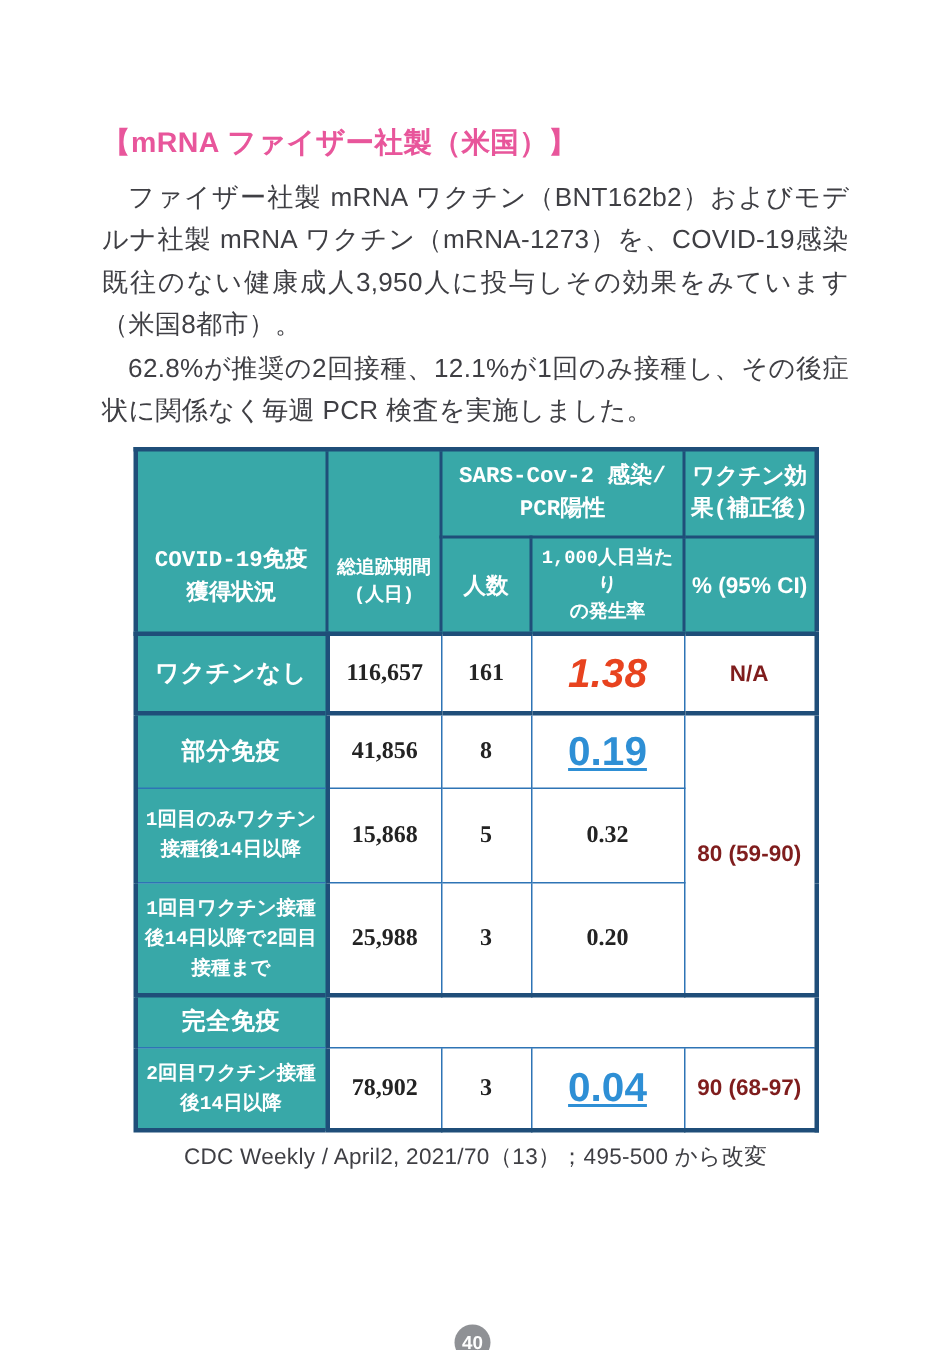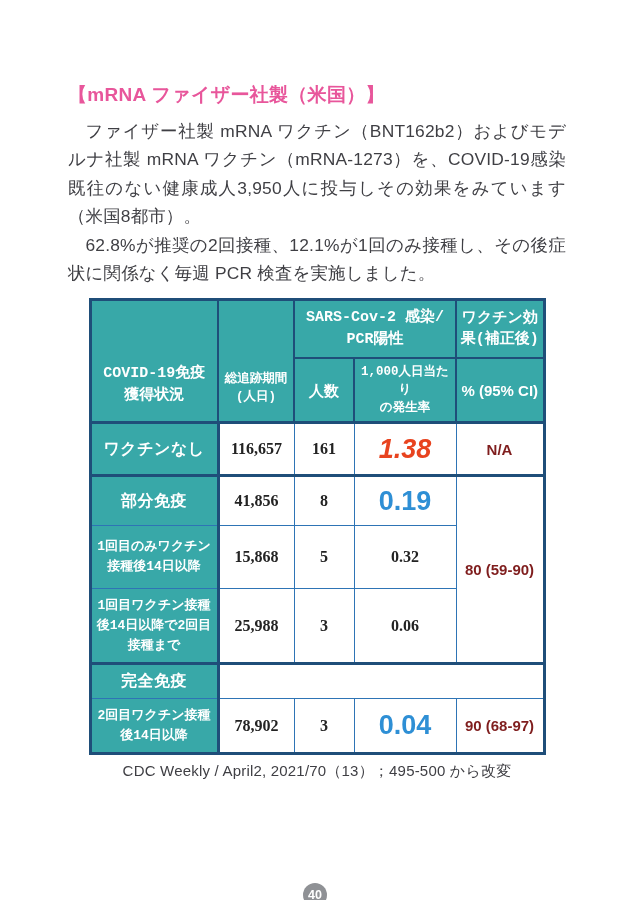--- a/index.html
+++ b/index.html
@@ -77,21 +77,21 @@
   }
   td.lbl-lg { font-size: 16px; letter-spacing: 0.5px; }
   td.lbl-sm { font-size: 13px; line-height: 1.55; }
   td.lbl-inner { border-top: 1px solid #5f9fb4; }
 
   tr.group-start td { border-top: 3px solid #1f4e79; }
 
   td.num { font-size: 16px; font-weight: bold; color: #232323; font-family: Liberation Serif, serif; }
   td.num-xl { font-size: 27px; font-weight: bold; }
   td.red  { color: #e8431f; font-style: italic; }
-  td.blue { color: #2e8fd5; }
+  td.blue { color: #2e8fd5; text-decoration: underline; }
   td.effect { font-size: 15px; font-weight: bold; color: #7f1d1d; }
   td.empty-merged { background: #ffffff; }
 
   .r-h1 { height: 58px; }
   .r-h2 { height: 59px; }
   .r-1  { height: 53px; }
   .r-2  { height: 50px; }
   .r-3  { height: 63px; }
   .r-4  { height: 75px; }
   .r-5  { height: 35px; }
@@ -180,21 +180,21 @@
           <td class="num">15,868</td>
           <td class="num">5</td>
           <td class="num">0.32</td>
         </tr>
         <tr class="r-4">
           <td class="lbl lbl-sm lbl-inner pre">1回目ワクチン接種
 後14日以降で2回目
 接種まで</td>
           <td class="num">25,988</td>
           <td class="num">3</td>
-          <td class="num">0.06</td>
+          <td class="num">0.20</td>
         </tr>
         <tr class="r-5 group-start">
           <td class="lbl lbl-lg">完全免疫</td>
           <td colspan="4" class="empty-merged"></td>
         </tr>
         <tr class="r-6">
           <td class="lbl lbl-sm lbl-inner pre">2回目ワクチン接種
 後14日以降</td>
           <td class="num">78,902</td>
           <td class="num">3</td>

